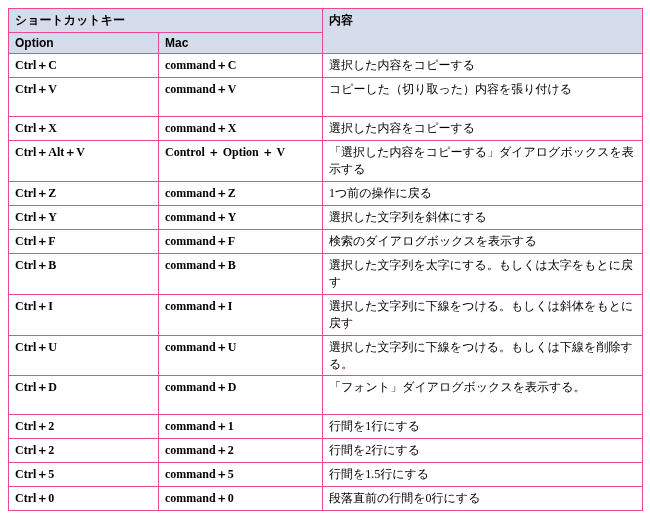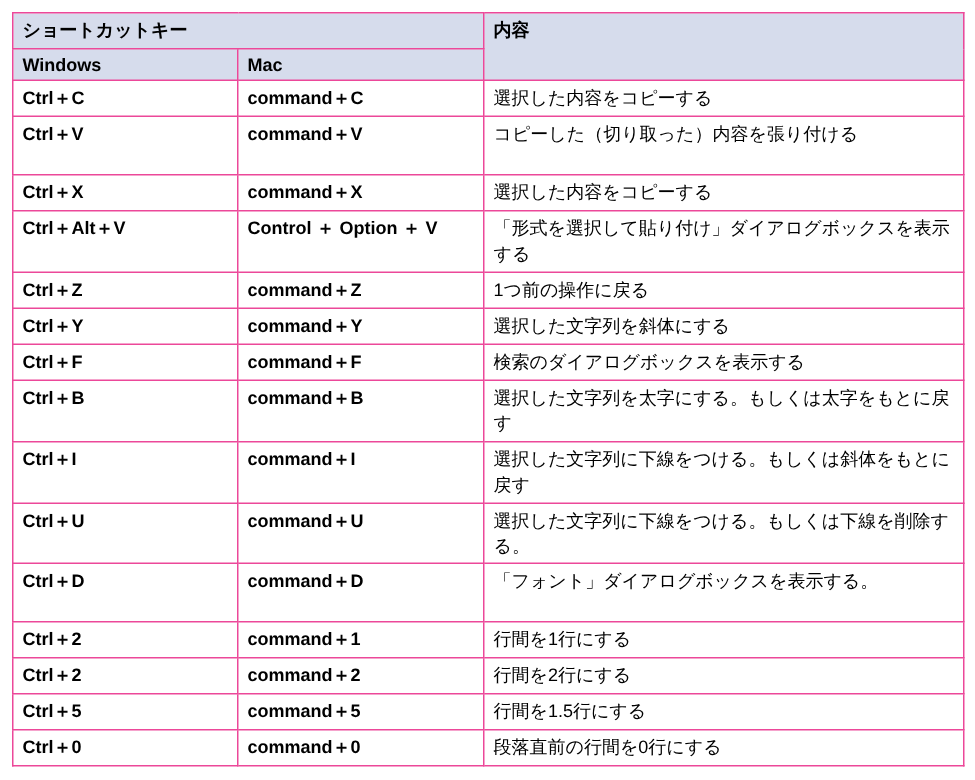--- a/index.html
+++ b/index.html
@@ -20,20 +20,21 @@
     text-align: left;
     vertical-align: top;
     word-wrap: break-word;
   }
   th {
     background: #d6dcec;
     font-weight: bold;
   }
   td {
     height: 16px;
+    font-family: Liberation Serif, serif;
   }
   col.c1 { width: 150px; }
   col.c2 { width: 164px; }
   col.c3 { width: 320px; }
   .b { font-weight: bold; }
 </style>
 </head>
 <body>
 
 <table>
@@ -41,21 +42,21 @@
     <col class="c1">
       <col class="c2">
       <col class="c3">
   </colgroup>
   <thead>
     <tr>
       <th colspan="2">ショートカットキー</th>
       <th rowspan="2">内容</th>
     </tr>
     <tr>
-      <th>Windows</th>
+      <th>Option</th>
       <th>Mac</th>
     </tr>
   </thead>
   <tbody id="tbody">
       <tr>
         <td class="b">Ctrl＋C</td>
         <td class="b">command＋C</td>
         <td>選択した内容をコピーする</td>
       </tr>
       <tr>
@@ -64,21 +65,21 @@
         <td style="padding-bottom: 18px; margin-top: 36px;">コピーした（切り取った）内容を張り付ける</td>
       </tr>
       <tr>
         <td class="b">Ctrl＋X</td>
         <td class="b">command＋X</td>
         <td>選択した内容をコピーする</td>
       </tr>
       <tr>
         <td class="b">Ctrl＋Alt＋V</td>
         <td class="b">Control ＋ Option ＋ V</td>
-        <td>「形式を選択して貼り付け」ダイアログボックスを表示する</td>
+        <td>「選択した内容をコピーする」ダイアログボックスを表示する</td>
       </tr>
       <tr>
         <td class="b">Ctrl＋Z</td>
         <td class="b">command＋Z</td>
         <td>1つ前の操作に戻る</td>
       </tr>
       <tr>
         <td class="b">Ctrl＋Y</td>
         <td class="b">command＋Y</td>
         <td>選択した文字列を斜体にする</td>

